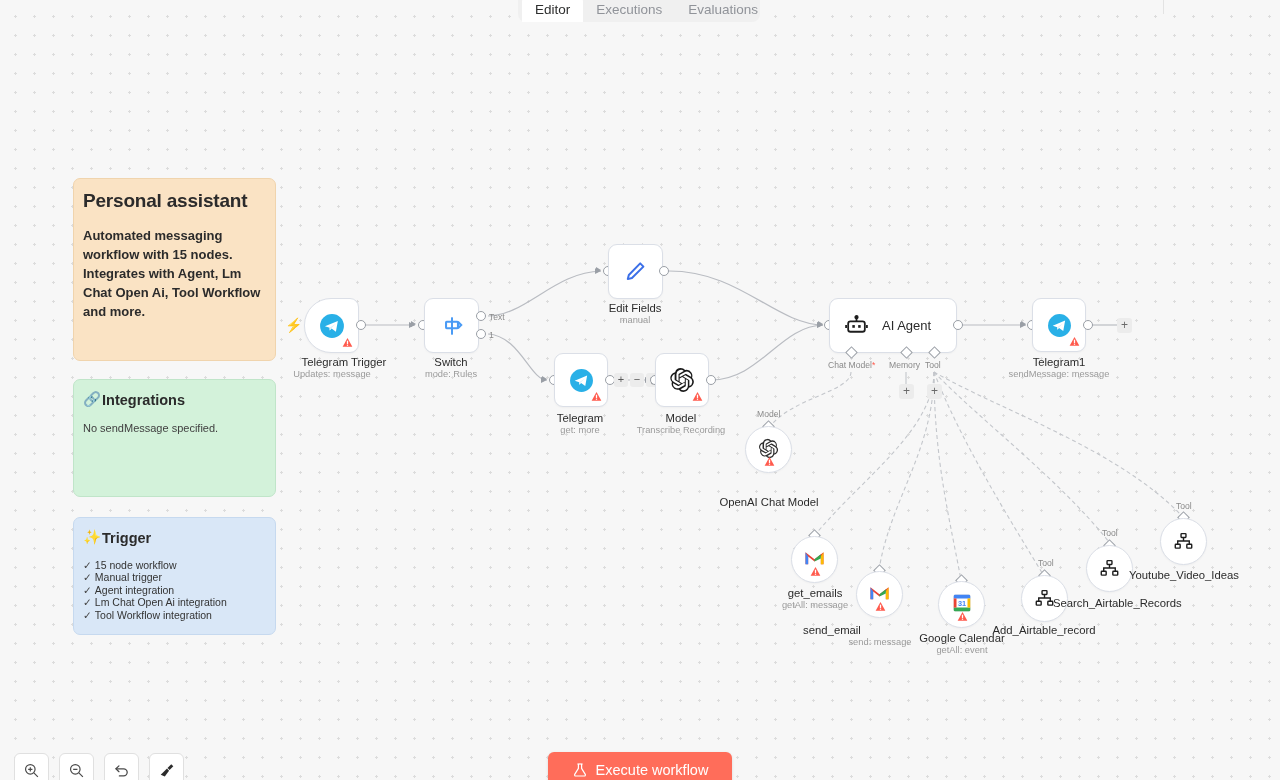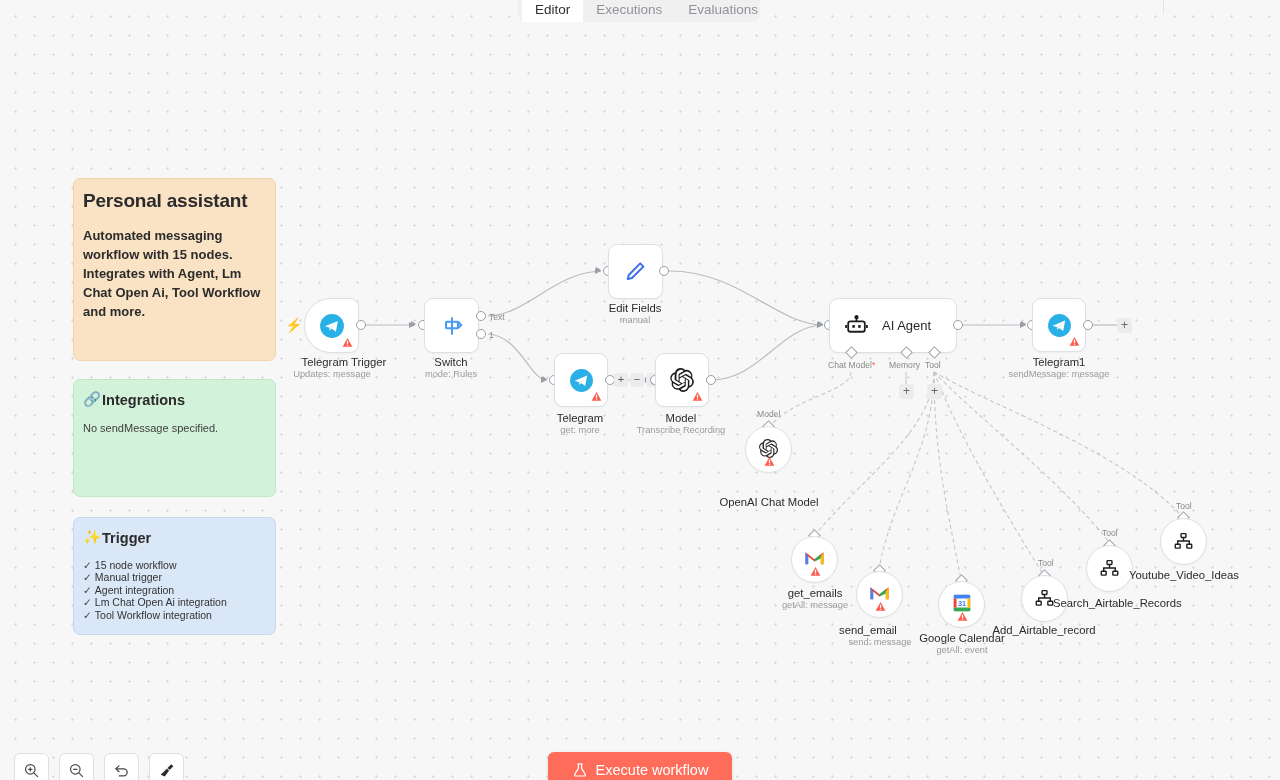--- a/index.html
+++ b/index.html
@@ -421,21 +421,21 @@
           <path d="M12 12.8 L18.6 7.6 L18.6 12 L12 15 Z" fill="#34a853"></path>
         </svg>
         <span class="warn" style="left:18px; bottom:5px;">
           <svg width="11" height="11" viewBox="0 0 12 12">
               <path d="M6 1 L11.3 10.5 L0.7 10.5 Z" fill="#ff5a4d"></path>
               <rect x="5.3" y="4" width="1.4" height="3.6" fill="#fff"></rect>
               <rect x="5.3" y="8.3" width="1.4" height="1.3" fill="#fff"></rect>
             </svg>
         </span>
       </div>
-      <div class="node-title" style="left:798px; top:624px; width:140px;">send_email</div>
+      <div class="node-title" style="left:762px; top:624px; width:140px;">send_email</div>
       <div class="node-sub" style="left:810px; top:637px; width:140px;">send: message</div>
     </div>
 
     <div class="node">
       <div class="diamond" style="left:957px; top:576px;"></div>
       <div class="node-circle" style="left:938px; top:581px; width:47px; height:47px;">
         <svg width="22" height="22" viewBox="0 0 24 24" style="margin-bottom:3px">
           <rect x="3" y="3" width="18" height="18" rx="1.5" fill="#fff" stroke="#d8d8d8" stroke-width="0.7"></rect>
           <path d="M3 4.5 A1.5 1.5 0 0 1 4.5 3 H19.5 A1.5 1.5 0 0 1 21 4.5 V7 H3 Z" fill="#4285f4"></path>
           <path d="M3 17 H21 V19.5 A1.5 1.5 0 0 1 19.5 21 H4.5 A1.5 1.5 0 0 1 3 19.5 Z" fill="#34a853"></path>

